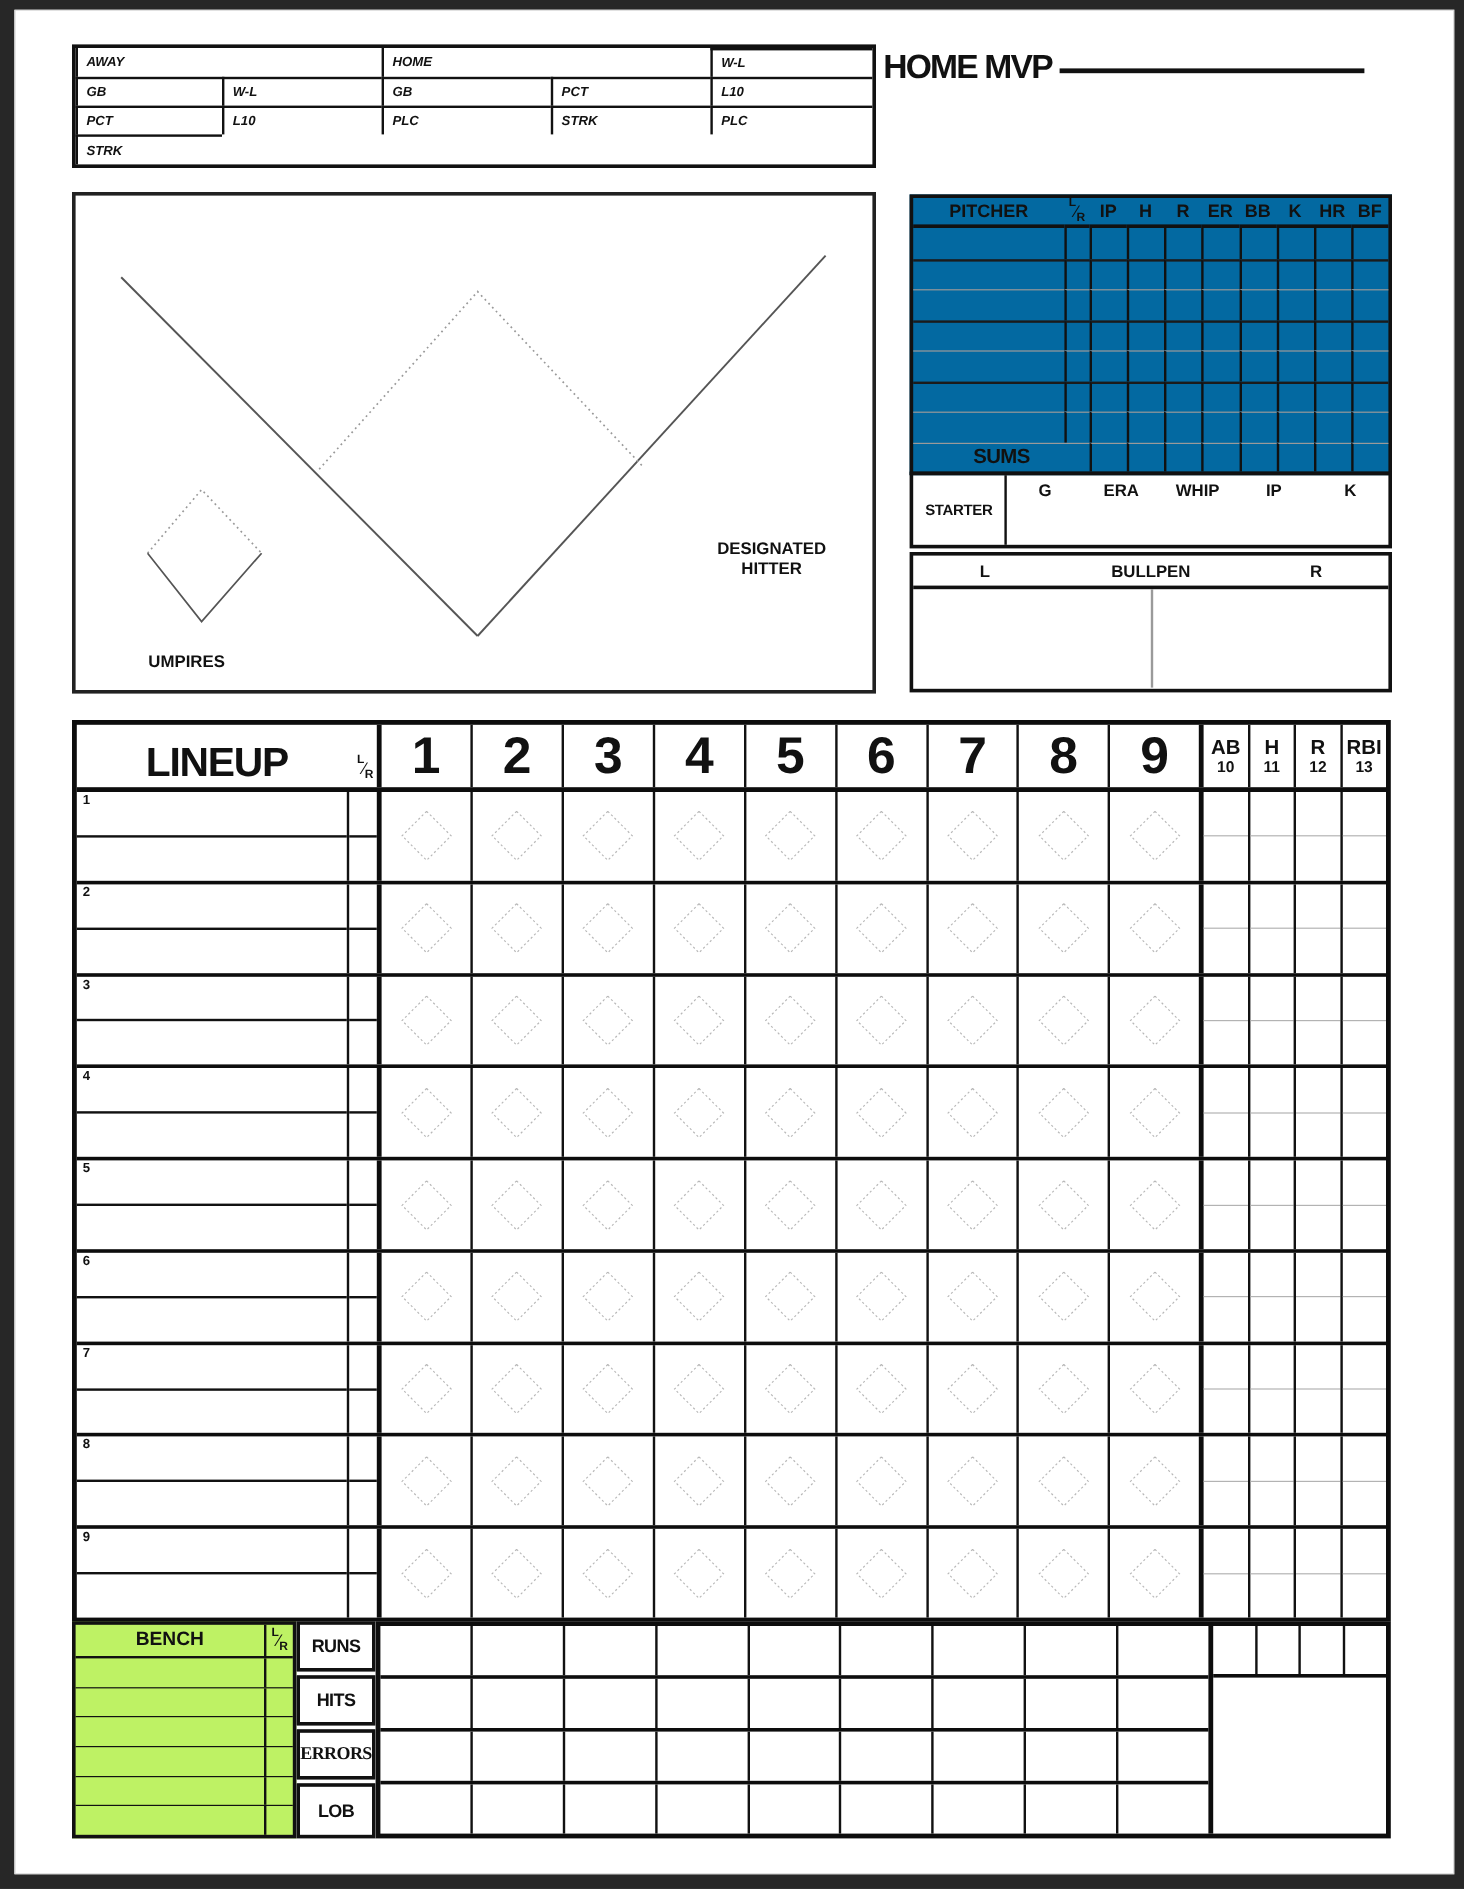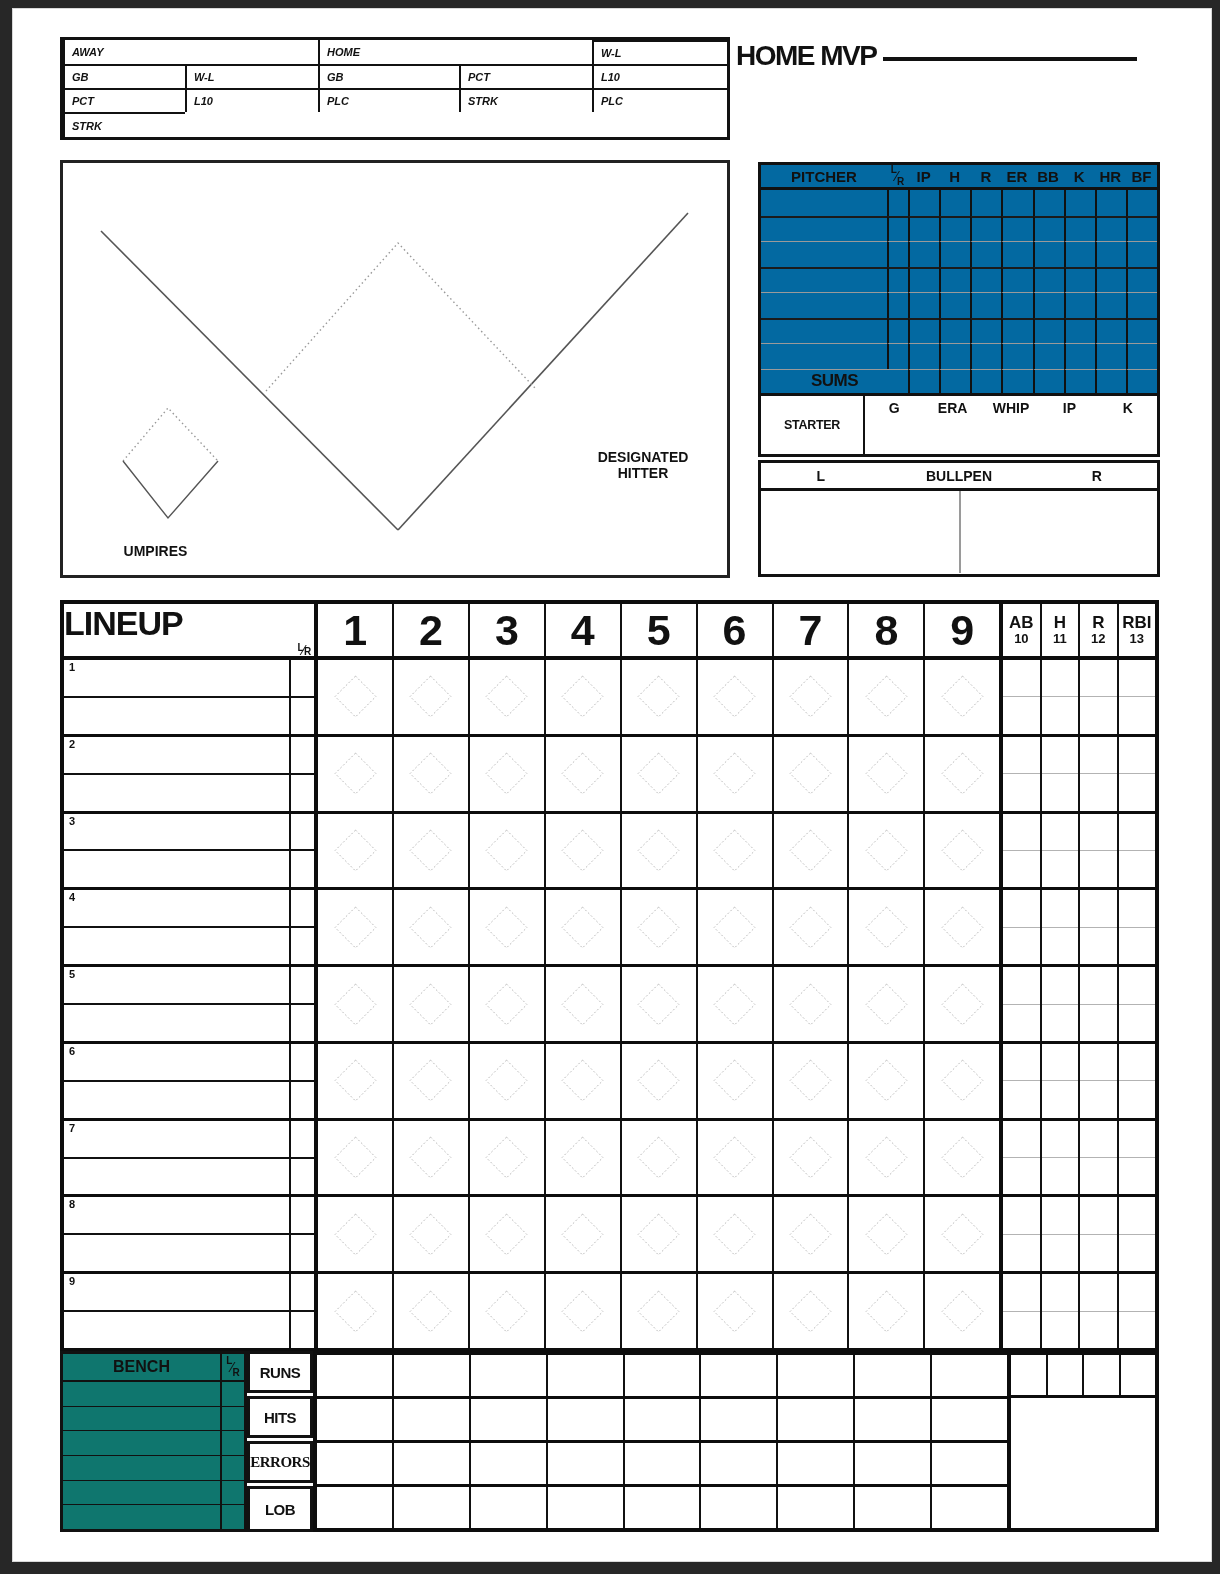--- a/index.html
+++ b/index.html
@@ -34,38 +34,38 @@
          display:grid;grid-template-columns:126px 21px repeat(8,1fr);grid-template-rows:25px repeat(7,1fr) 24px;}
   .ph{display:flex;align-items:center;justify-content:center;font-size:15px;border-bottom:3px solid #111;}
   .pc{border-left:2px solid #111;}
   .rt-d{border-top:2px solid #1b1b1b;} .rt-l{border-top:1.5px solid #9a9a9a;}
   .sums-lab{grid-column:1/3;display:flex;align-items:center;justify-content:center;font-size:17px;
             border-top:1.5px solid #9a9a9a;letter-spacing:-0.5px;}
   .sums-c{border-left:2px solid #111;border-top:1.5px solid #9a9a9a;}
 
   
   .starter{left:746px;top:385px;width:402px;height:64px;border:3.5px solid #111;display:flex;}
-  .starter .slab{width:104px;border-right:2.5px solid #111;display:flex;align-items:center;justify-content:center;
+  .starter .slab{width:78px;border-right:2.5px solid #111;display:flex;align-items:center;justify-content:center;
                  font-size:12.5px;letter-spacing:-0.3px;}
   .starter .sstats{flex:1;display:flex;}
   .starter .sstats span{flex:1;text-align:center;font-size:14px;padding-top:4px;}
 
   
   .bullpen{left:746px;top:452px;width:402px;height:117px;border:3.5px solid #111;}
   .bp-hdr{position:relative;height:28px;border-bottom:3px solid #111;font-size:14px;}
   .bp-hdr .bp-l{position:absolute;left:14%;top:5px;} .bp-hdr .bp-t{position:absolute;left:0;right:0;top:5px;text-align:center;}
   .bp-hdr .bp-r{position:absolute;left:83.5%;top:5px;}
   .bp-box{position:relative;height:82px;}
   .bp-box .mid{position:absolute;left:50%;top:0;bottom:0;width:1.5px;background:#9a9a9a;}
 
   
   .lineup{left:48px;top:592px;width:1099px;height:752px;border:4px solid #0d0d0d;background:#fff;
           display:flex;flex-direction:column;}
   .lu-header{height:56px;display:flex;border-bottom:4px solid #0d0d0d;}
-  .lu-name-hdr{width:252px;display:flex;align-items:flex-start;flex-direction:column;}
+  .lu-name-hdr{width:252px;display:flex;align-items:flex-end;}
   .lu-title{flex:1;text-align:center;font-size:34px;letter-spacing:-1px;}
   .lu-row{flex:1;display:flex;}
   .lu-row + .lu-row{border-top:3px solid #0d0d0d;}
   .lu-name{width:227px;display:flex;flex-direction:column;position:relative;}
   .ord{position:absolute;left:5px;top:1px;font-size:11px;}
   .lu-lr{width:25px;border-left:2px solid #111;display:flex;flex-direction:column;}
   .half{flex:1;} .half + .half{border-top:2.5px solid #111;}
   .lu-innings{width:690px;border-left:4px solid #0d0d0d;display:flex;}
   .lu-cell{flex:1;display:flex;align-items:center;justify-content:center;}
   .lu-cell + .lu-cell{border-left:2.5px solid #111;}
@@ -73,21 +73,21 @@
   .lu-stat{flex:1;display:flex;flex-direction:column;}
   .lu-stat + .lu-stat{border-left:2px solid #111;}
   .shalf{flex:1;} .shalf + .shalf{border-top:1.5px solid #b3b3b3;}
   .in-hdr-cell{flex:1;display:flex;align-items:center;justify-content:center;font-size:43px;}
   .in-hdr-cell + .in-hdr-cell{border-left:2.5px solid #111;}
   .st-hdr-cell{flex:1;display:flex;flex-direction:column;align-items:center;justify-content:center;line-height:1.1;}
   .st-hdr-cell + .st-hdr-cell{border-left:2px solid #111;}
   .st-hdr-cell .m{font-size:17px;} .st-hdr-cell .s{font-size:13px;}
 
   
-  .bench{left:48px;top:1343px;width:187px;height:181px;border:3.5px solid #111;display:flex;flex-direction:column;background:#0f766e;}
+  .bench{left:48px;top:1343px;width:187px;height:181px;border:3.5px solid #111;display:flex;flex-direction:column;background:#bef264;}
   .bn-hdr{height:28px;display:flex;border-bottom:2px solid #111;}
   .bn-title{flex:1;text-align:center;font-size:16px;align-self:center;}
   .bn-lr{width:24px;border-left:2px solid #111;display:flex;align-items:center;justify-content:center;}
   .bn-row{flex:1;display:flex;}
   .bn-row + .bn-row{border-top:1.5px solid #111;}
   .bn-name{flex:1;} .bn-cell{width:24px;border-left:2px solid #111;}
 
   
   .tlabel{position:absolute;left:235px;width:66px;border:3.5px solid #111;background:#fff;
           display:flex;align-items:center;justify-content:center;font-size:15px;letter-spacing:-0.5px;}

